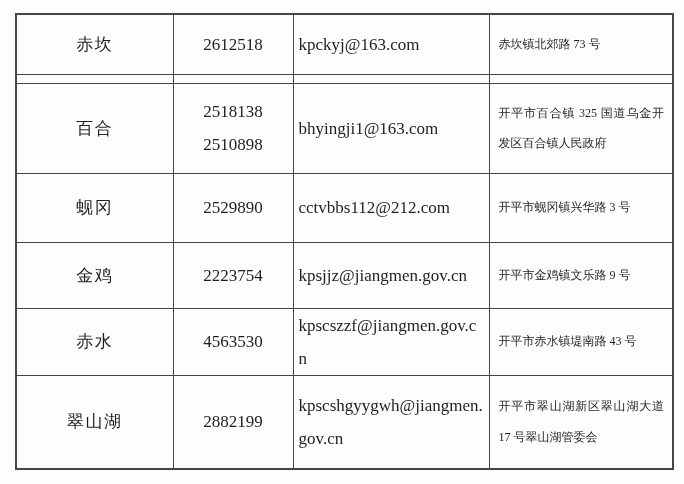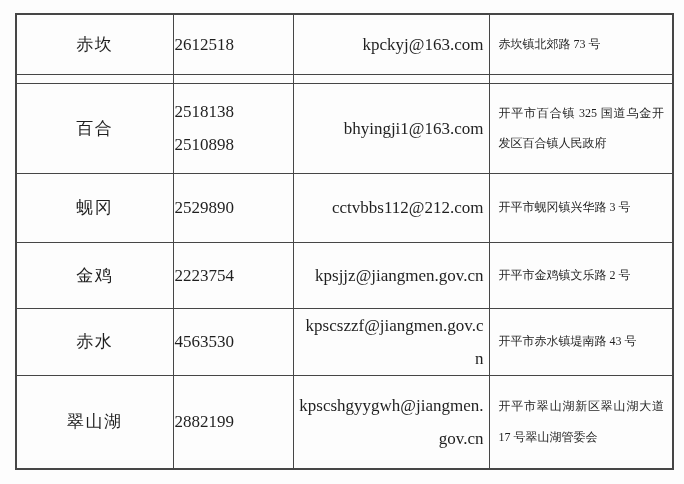--- a/index.html
+++ b/index.html
@@ -32,24 +32,25 @@
     vertical-align: middle;
     font-size: 17px;
     line-height: 31px;
     overflow: hidden;
   }
   td.town-cell {
     text-align: center;
     letter-spacing: 1.5px;
   }
   td.phone-cell {
+    text-align: center;
     line-height: 33px;
   }
   td.email-cell {
-    text-align: right;
+    text-align: left;
     word-break: break-all;
     line-height: 33px;
     padding: 0 5px;
   }
   td.address-cell {
     text-align: justify;
     font-size: 12px;
     line-height: 30.5px;
     padding: 4px 8px 4px 9px;
   }
@@ -102,21 +103,21 @@
           </td>
           <td class="email-cell">cctvbbs112@212.com</td>
           <td class="address-cell">开平市蚬冈镇兴华路 3 号</td>
         </tr>
         <tr style="height: 66px;">
           <td class="town-cell">金鸡</td>
           <td class="phone-cell">
             <div>2223754</div>
           </td>
           <td class="email-cell">kpsjjz@jiangmen.gov.cn</td>
-          <td class="address-cell">开平市金鸡镇文乐路 2 号</td>
+          <td class="address-cell">开平市金鸡镇文乐路 9 号</td>
         </tr>
         <tr style="height: 67px;">
           <td class="town-cell">赤水</td>
           <td class="phone-cell">
             <div>4563530</div>
           </td>
           <td class="email-cell">kpscszzf@jiangmen.gov.cn</td>
           <td class="address-cell">开平市赤水镇堤南路 43 号</td>
         </tr>
         <tr style="height: 94px;">

